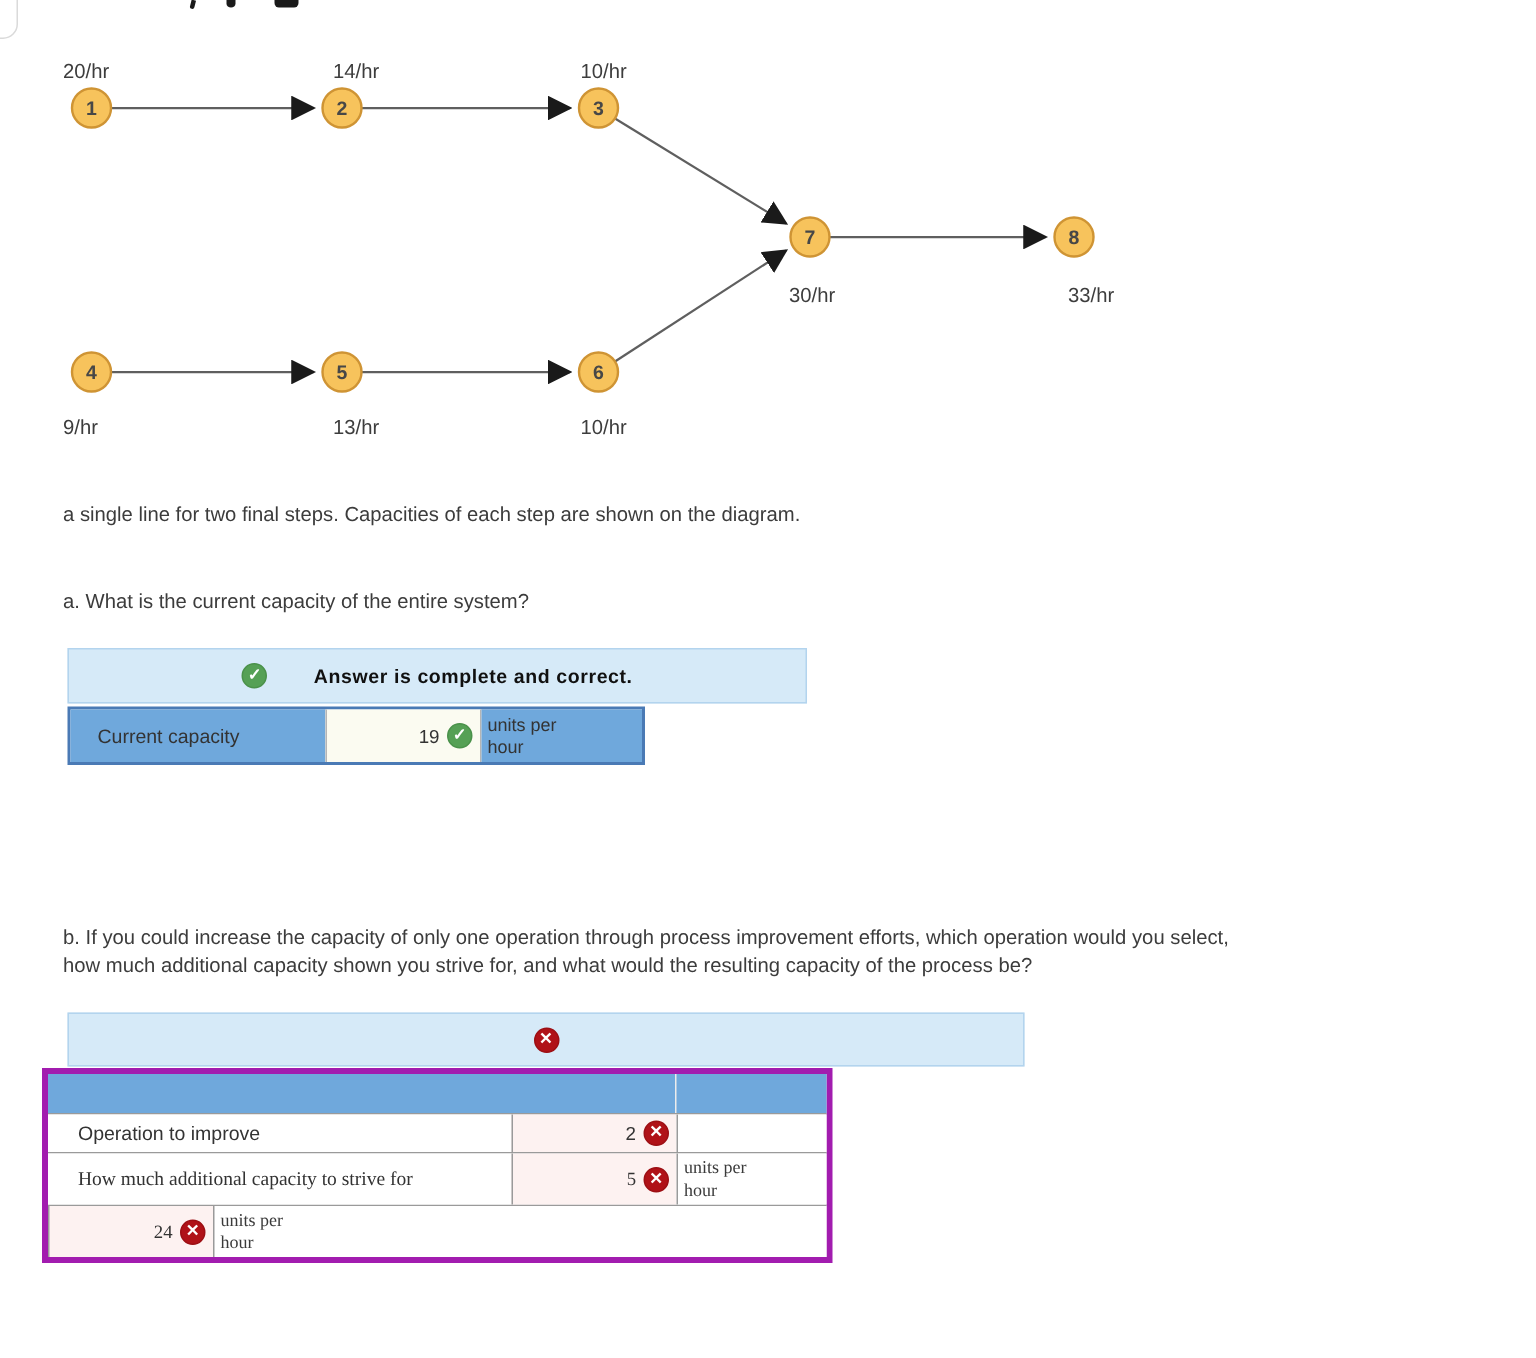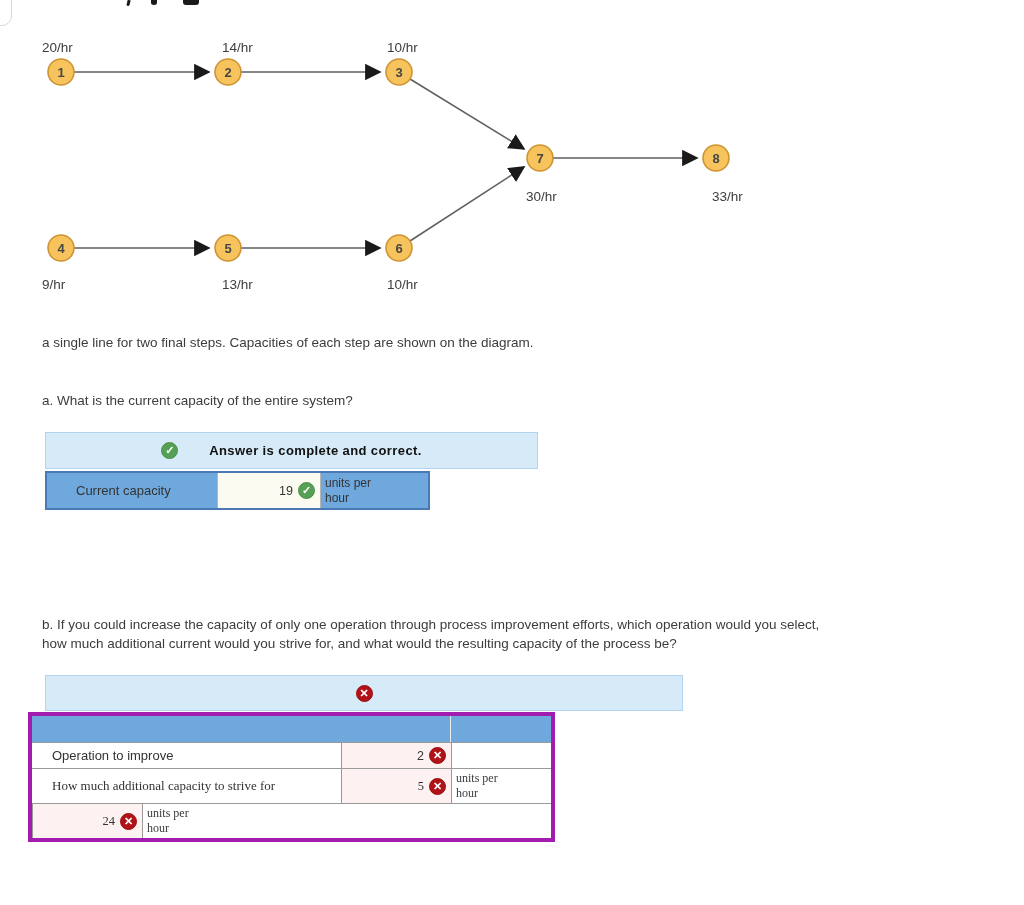--- a/index.html
+++ b/index.html
@@ -41,21 +41,21 @@
   .green { background:#55a055; border:1px solid #4a914a; }
   .red   { background:#b01218; border:1px solid #9c0f14; }
 
   
   .table-a {
     position:absolute; left:45px; top:471px; width:385px; height:39px;
     display:flex; border:2px solid #4a7ab5;
   }
   .table-a .cell { height:100%; }
   .ta-label { width:170px; background:#6fa8dc; color:#333; font-size:13px;
-              display:flex; align-items:center; padding-left:29px; }
+              display:flex; align-items:center; padding-left:18px; }
   .ta-value { width:104px; background:#fbfbf1; border-left:1px solid #b5b5b5; border-right:1px solid #b5b5b5;
               display:flex; align-items:center; justify-content:flex-end; gap:5px; padding-right:5px;
               font-size:12.5px; color:#333;text-align:right; }
   .ta-units { flex:1; background:#6fa8dc; color:#333; font-size:12px; line-height:15px; padding:3px 0 0 4px; }
   .units-text { display:block; max-width:62px; }
 
   
   .table-b { position:absolute; left:28px; top:712px; width:527px; border:4px solid #a21caf; background:#fff; }
   .tb-header { display:flex; height:26px; background:#6fa8dc; }
   .tb-header .h1 { width:419px; border-right:1px solid #ececec; }
@@ -160,21 +160,21 @@
       <span>19</span>
       <span class="circ-icon green">✓</span>
     </div>
     <div class="cell ta-units">
       <span class="units-text">units per hour</span>
     </div>
   </div>
 
   <div id="q-b" class="para">
     <div>b. If you could increase the capacity of only one operation through process improvement efforts, which operation would you select,</div>
-    <div>how much additional current would you strive for, and what would the resulting capacity of the process be?</div>
+    <div>how much additional capacity shown you strive for, and what would the resulting capacity of the process be?</div>
   </div>
 
   <div id="banner-b" class="banner">
     <span class="circ-icon red">✕</span>
   </div>
 
   <div class="table-b">
     <div class="tb-header">
       <div class="h1"></div>
       <div class="h2"></div>

